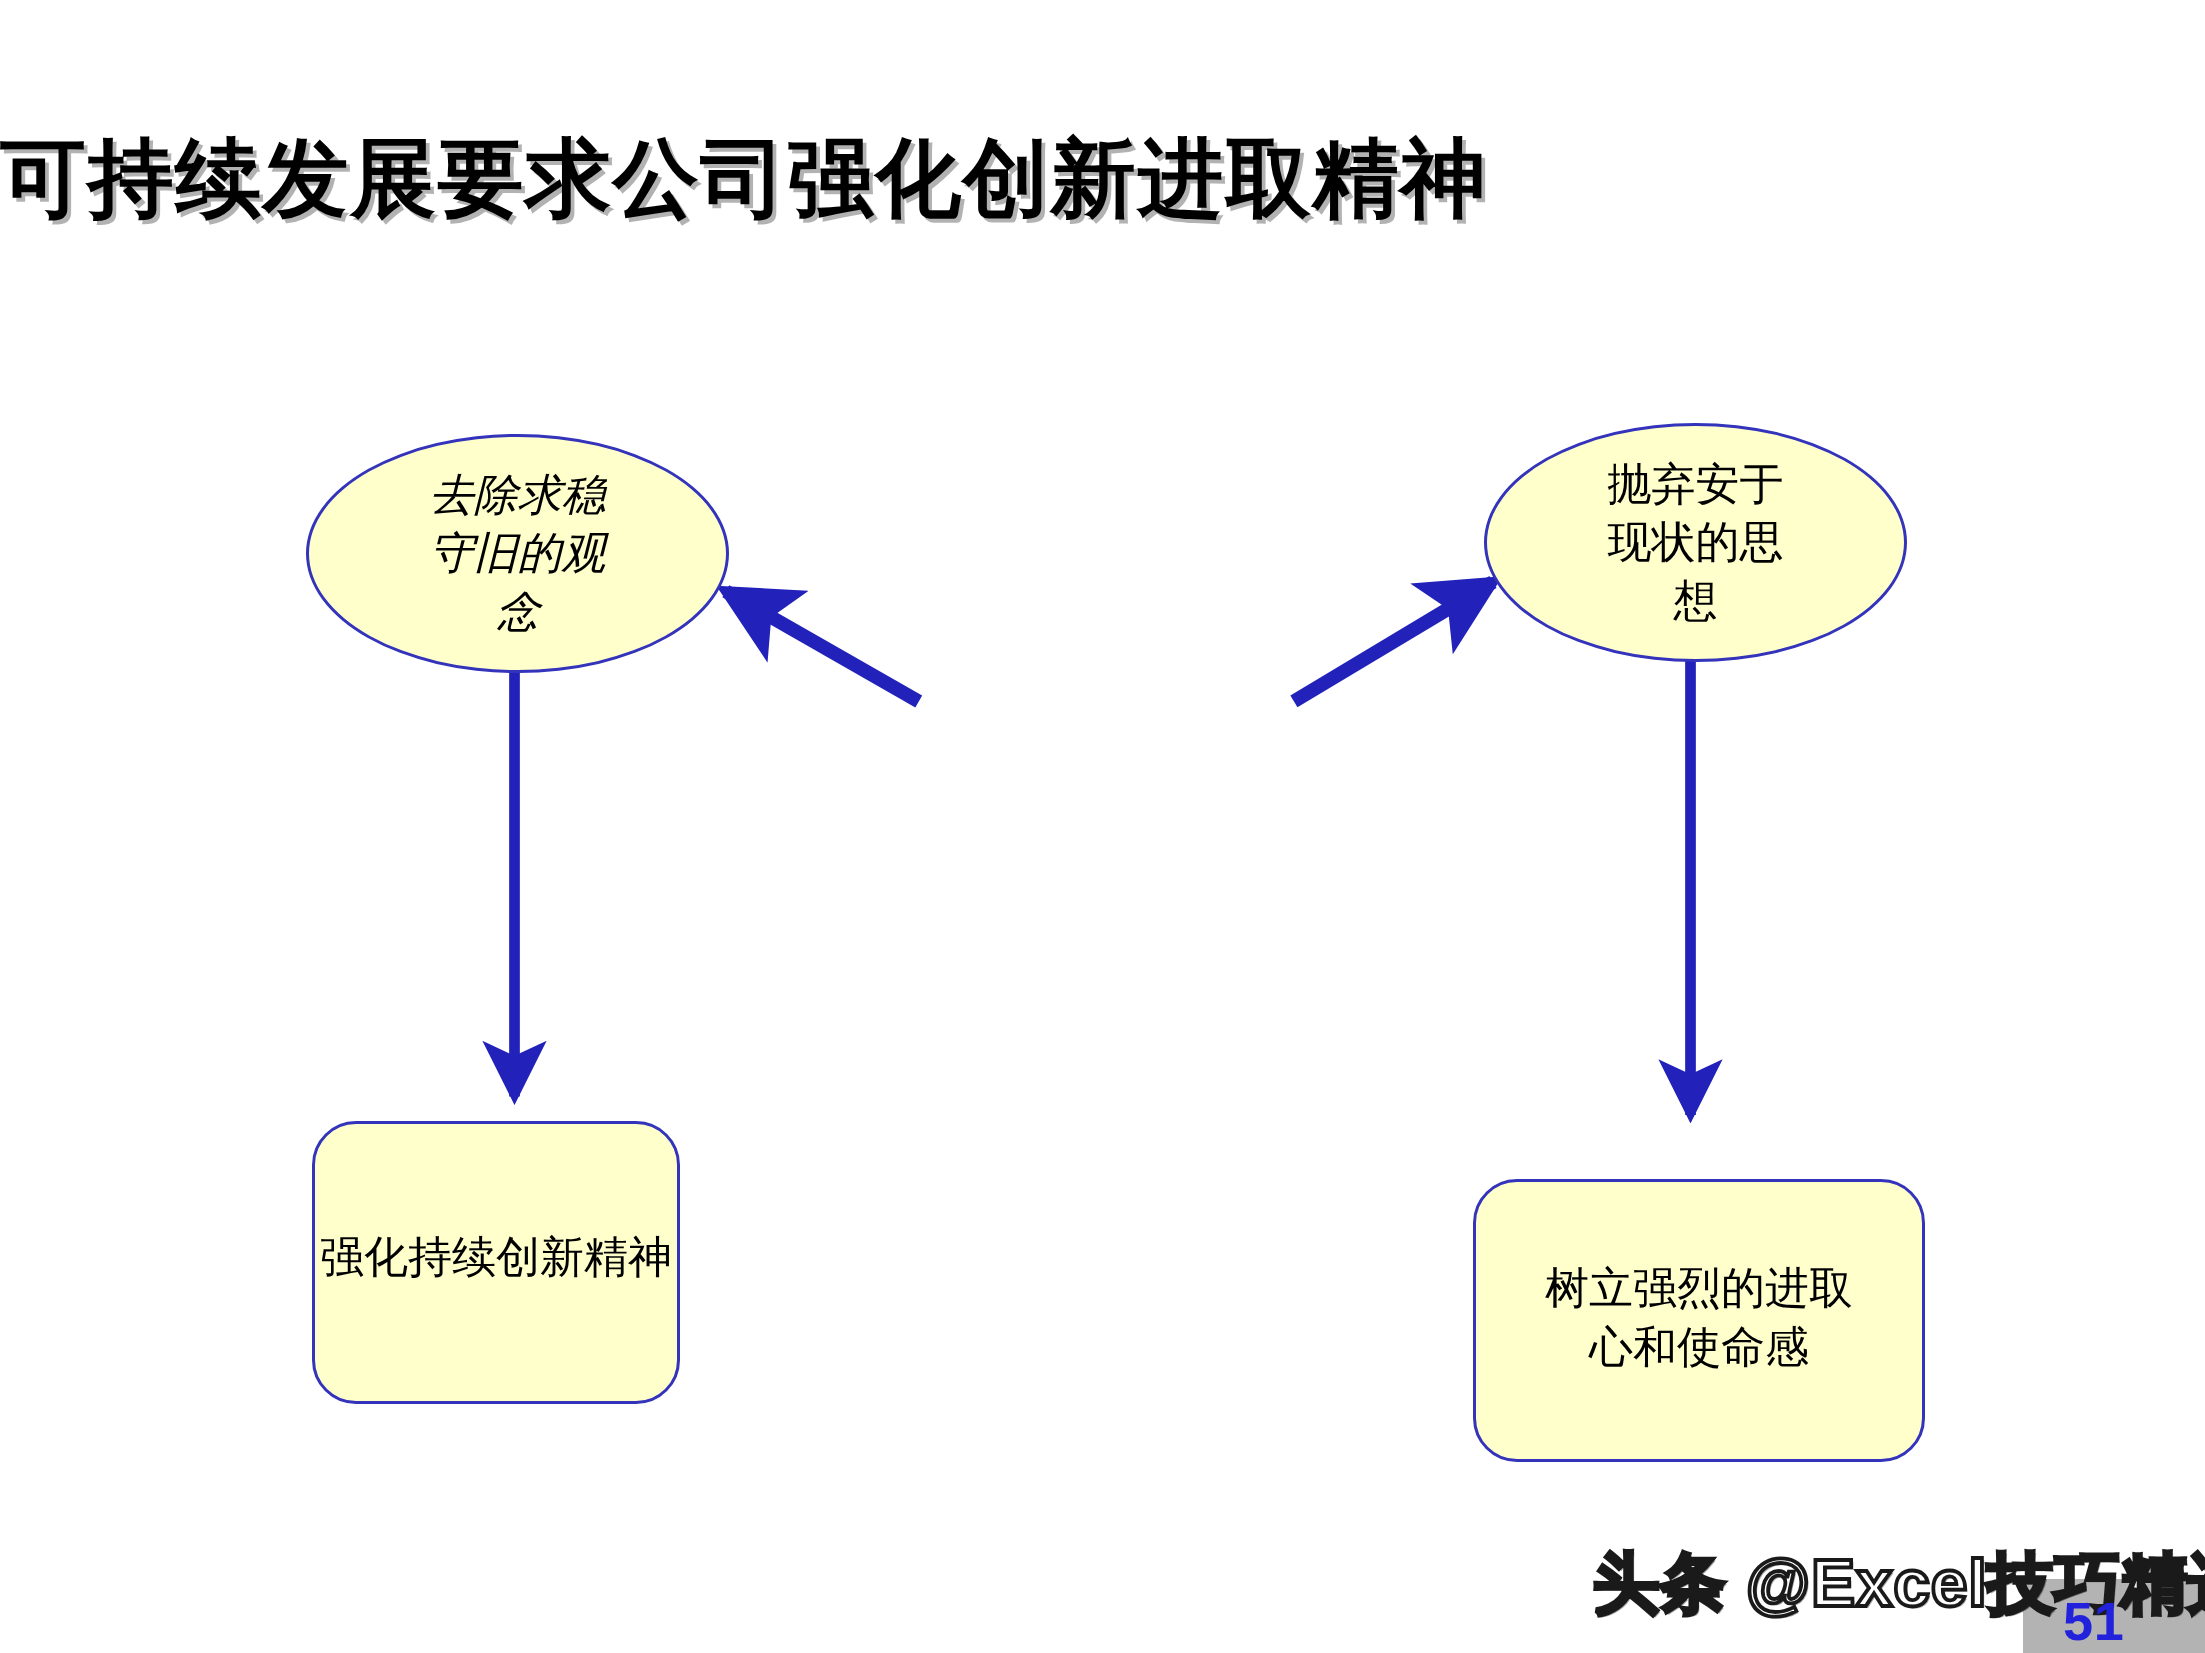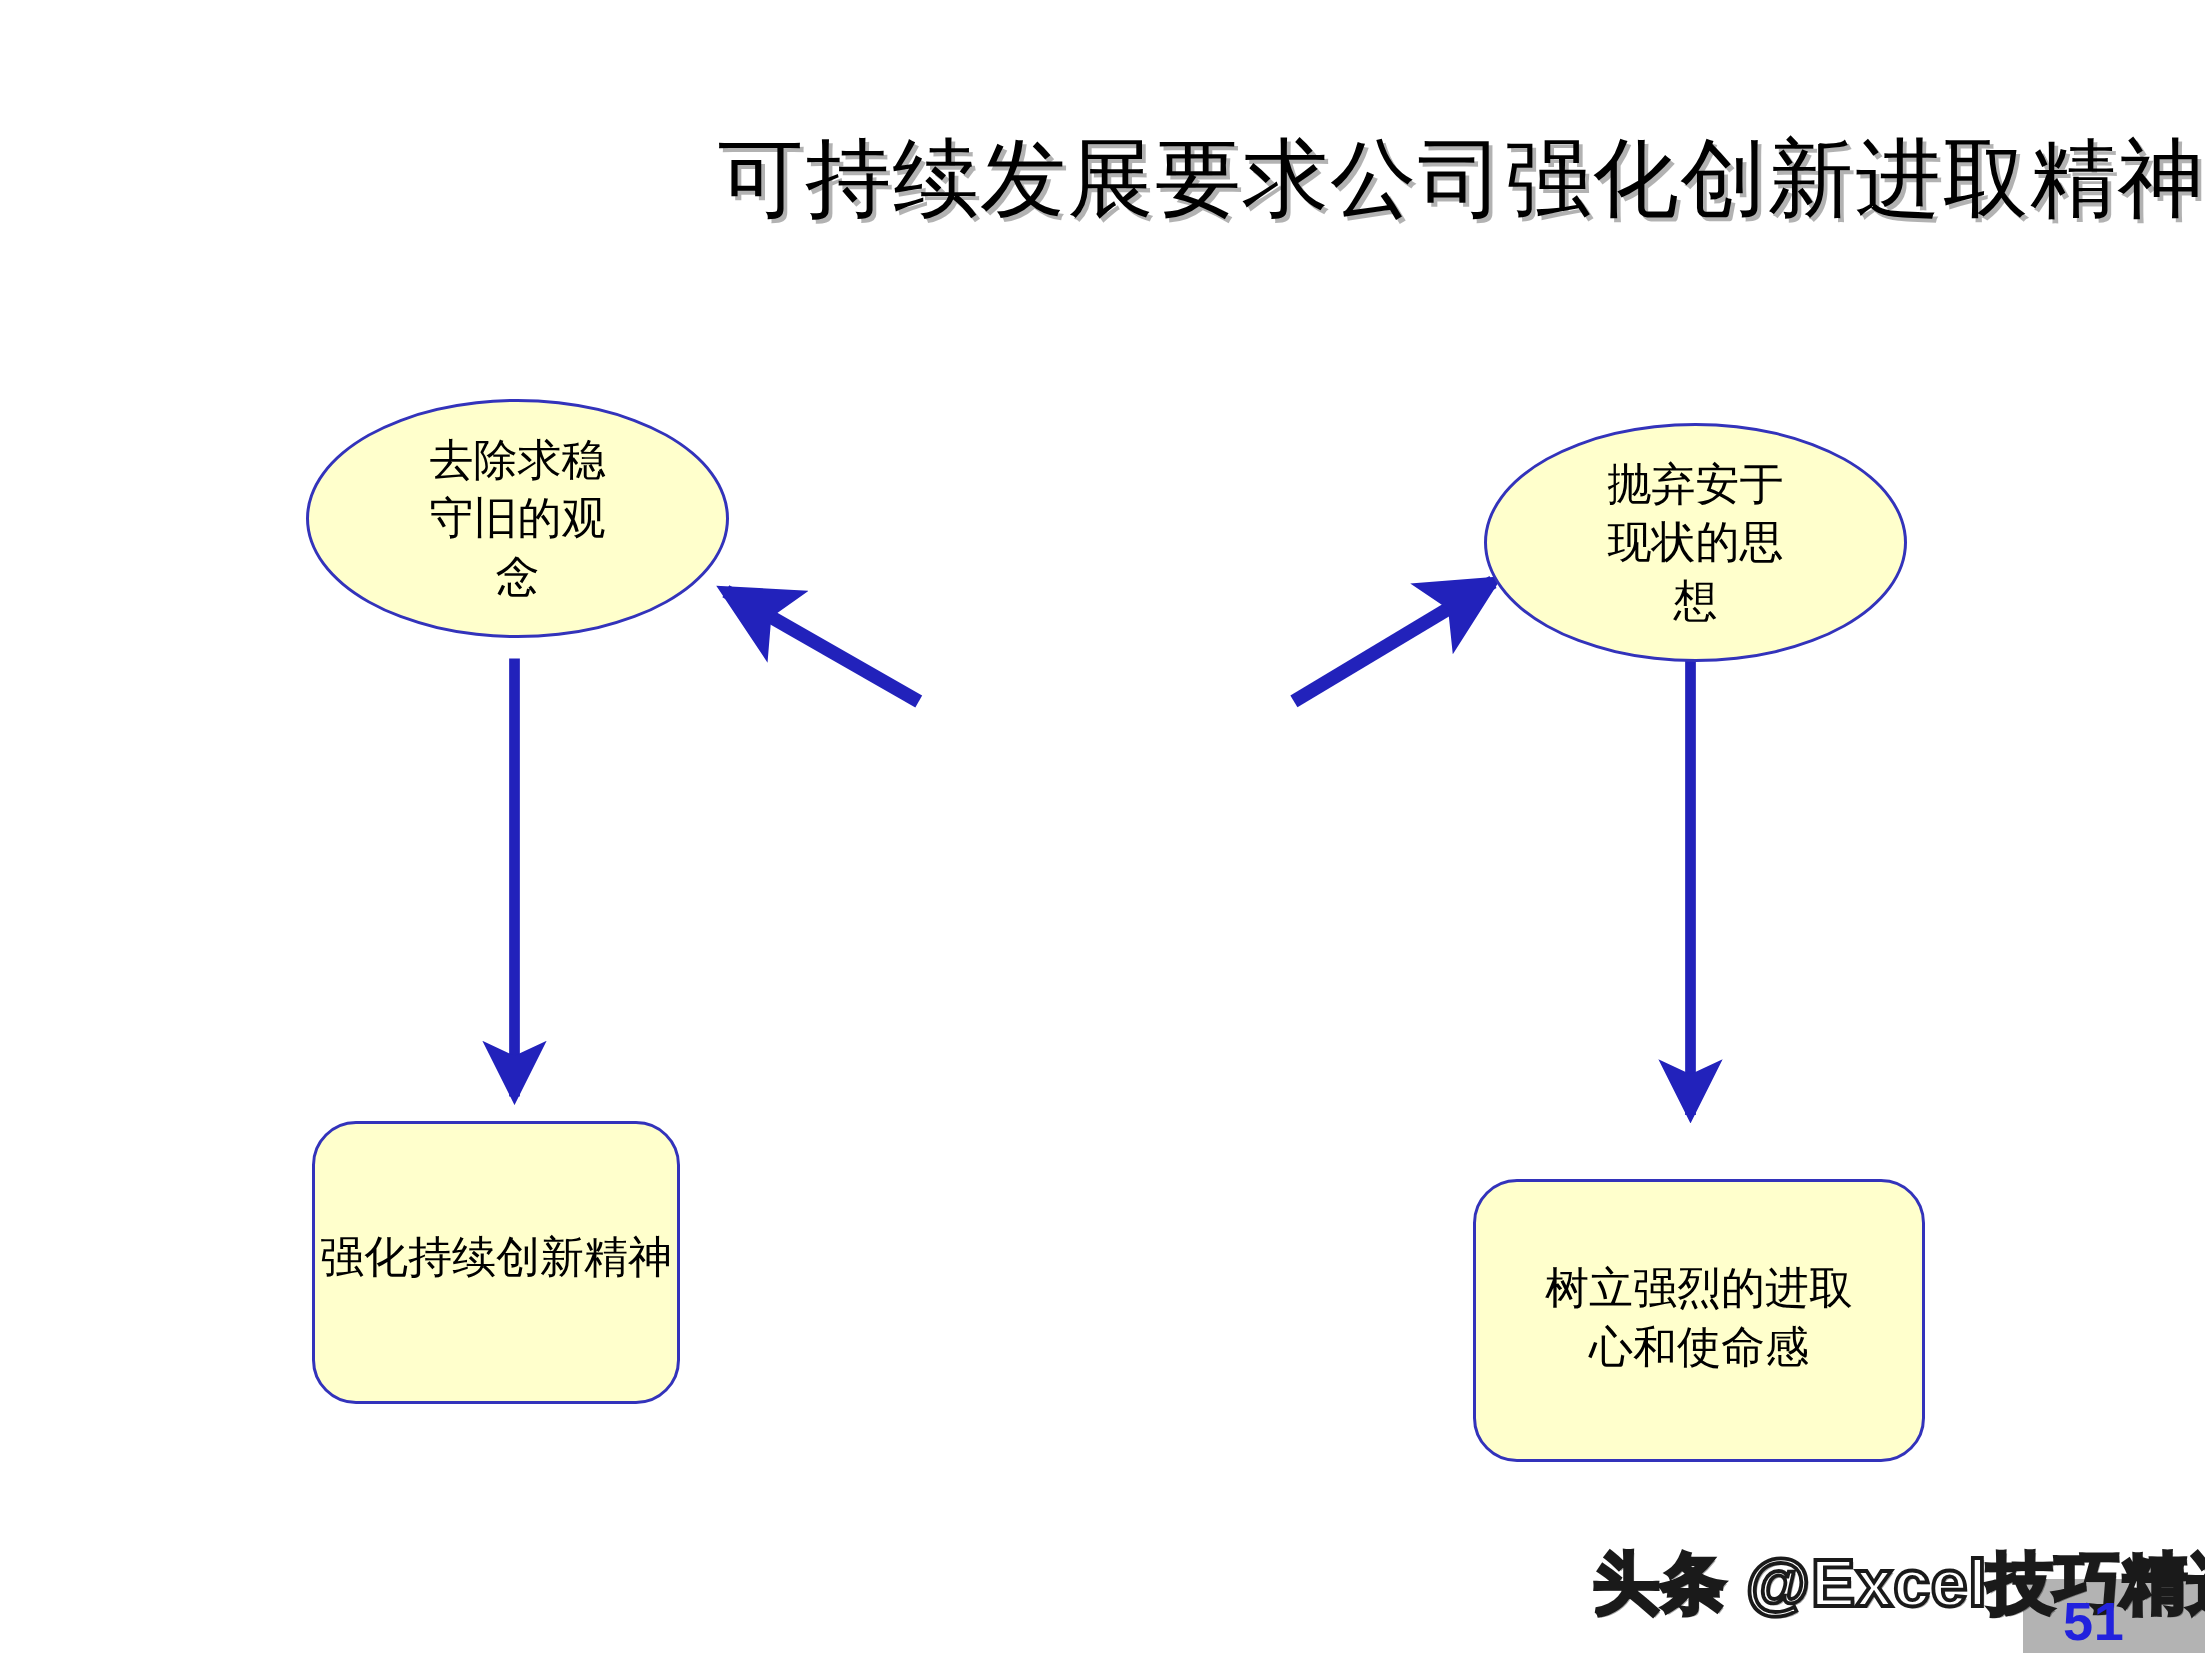--- a/index.html
+++ b/index.html
@@ -19,23 +19,23 @@
     background: #ffffff;
     overflow: hidden;
   }
 
   
   #title {
     position: absolute;
     left: 0;
     top: 129px;
     width: 2205px;
-    text-align: right;
+    text-align: left;
     font-size: 86px;
-    font-weight: normal;
+    font-weight: bold;
     line-height: 1.15;
     color: #000000;
     letter-spacing: 1.5px;
     white-space: nowrap;
     text-shadow: 3.8px 3.8px 0 rgba(0,0,0,0.30);
   }
 
   
   #connectors {
     position: absolute;
@@ -59,21 +59,21 @@
   }
   .ellipse-node .node-text {
     font-size: 44px;
     line-height: 1.32;
     color: #000000;
     text-align: center;
     width: 58%;
     white-space: pre-line;
   }
 
-  #ellipse-left  { left: 306px;  top: 399px; width: 423px; height: 239px; }
+  #ellipse-left  { left: 306px;  top: 434px; width: 423px; height: 239px; font-style: italic; }
   #ellipse-right { left: 1484px; top: 423px; width: 423px; height: 239px; }
 
   
   #center-box {
     position: absolute;
     left: 917px;
     top: 691px;
     width: 372px;
     height: 366px;
     background: #a9a9a9;

